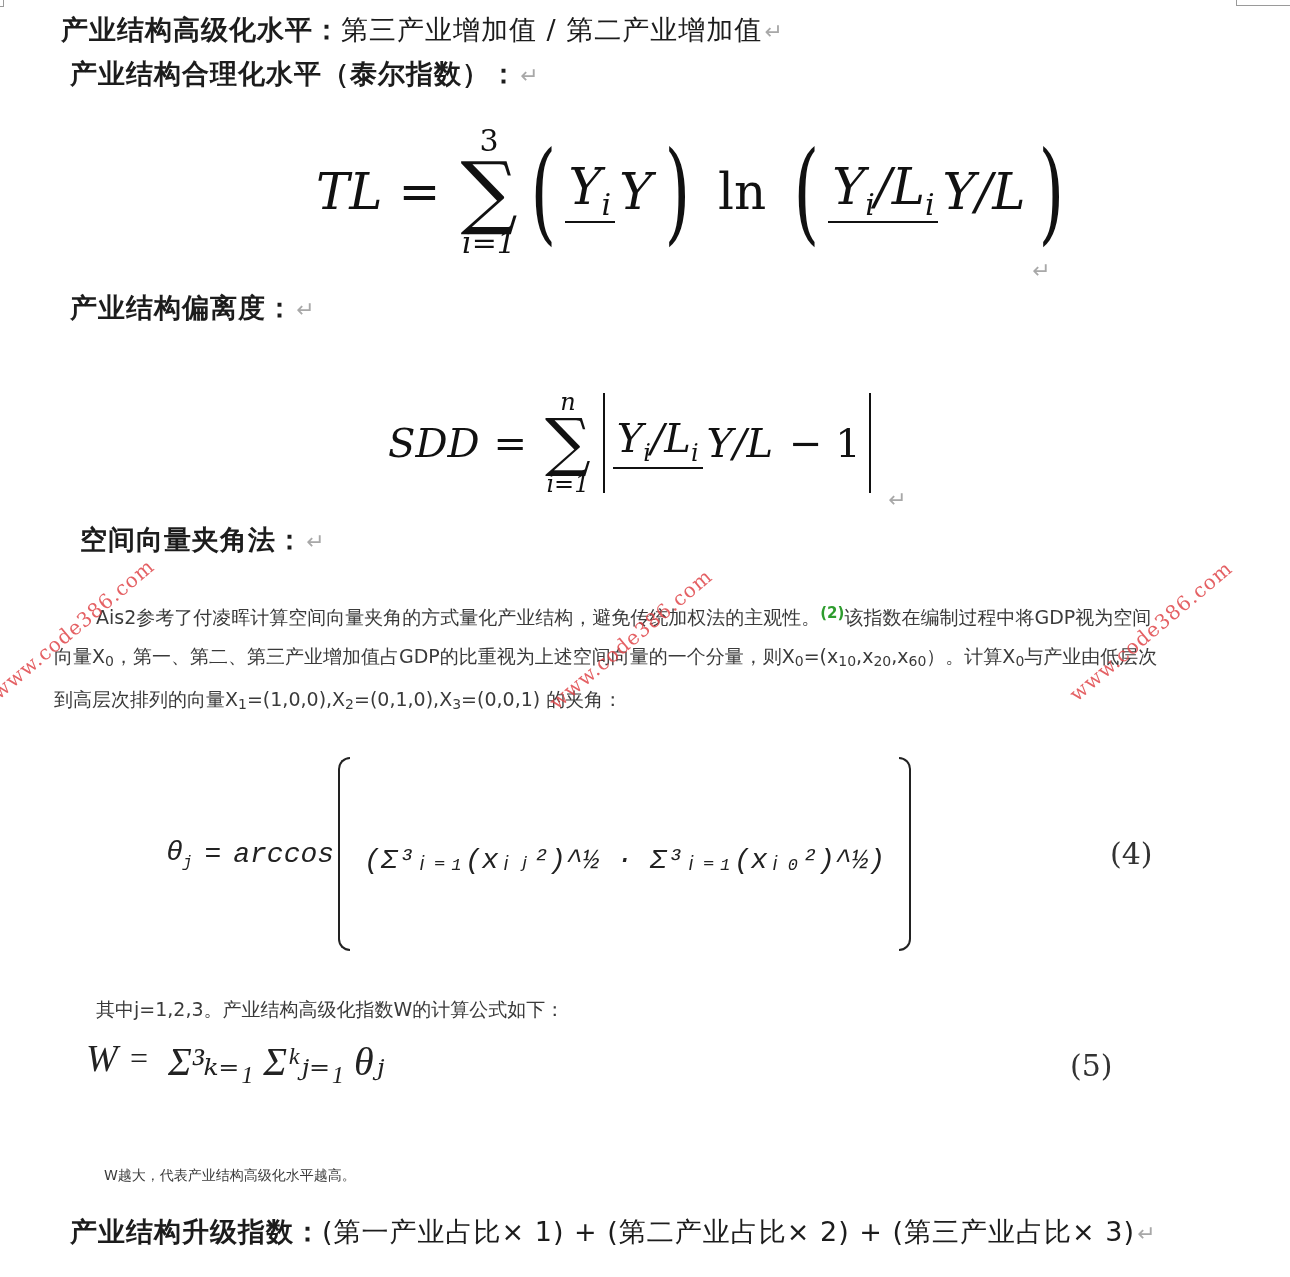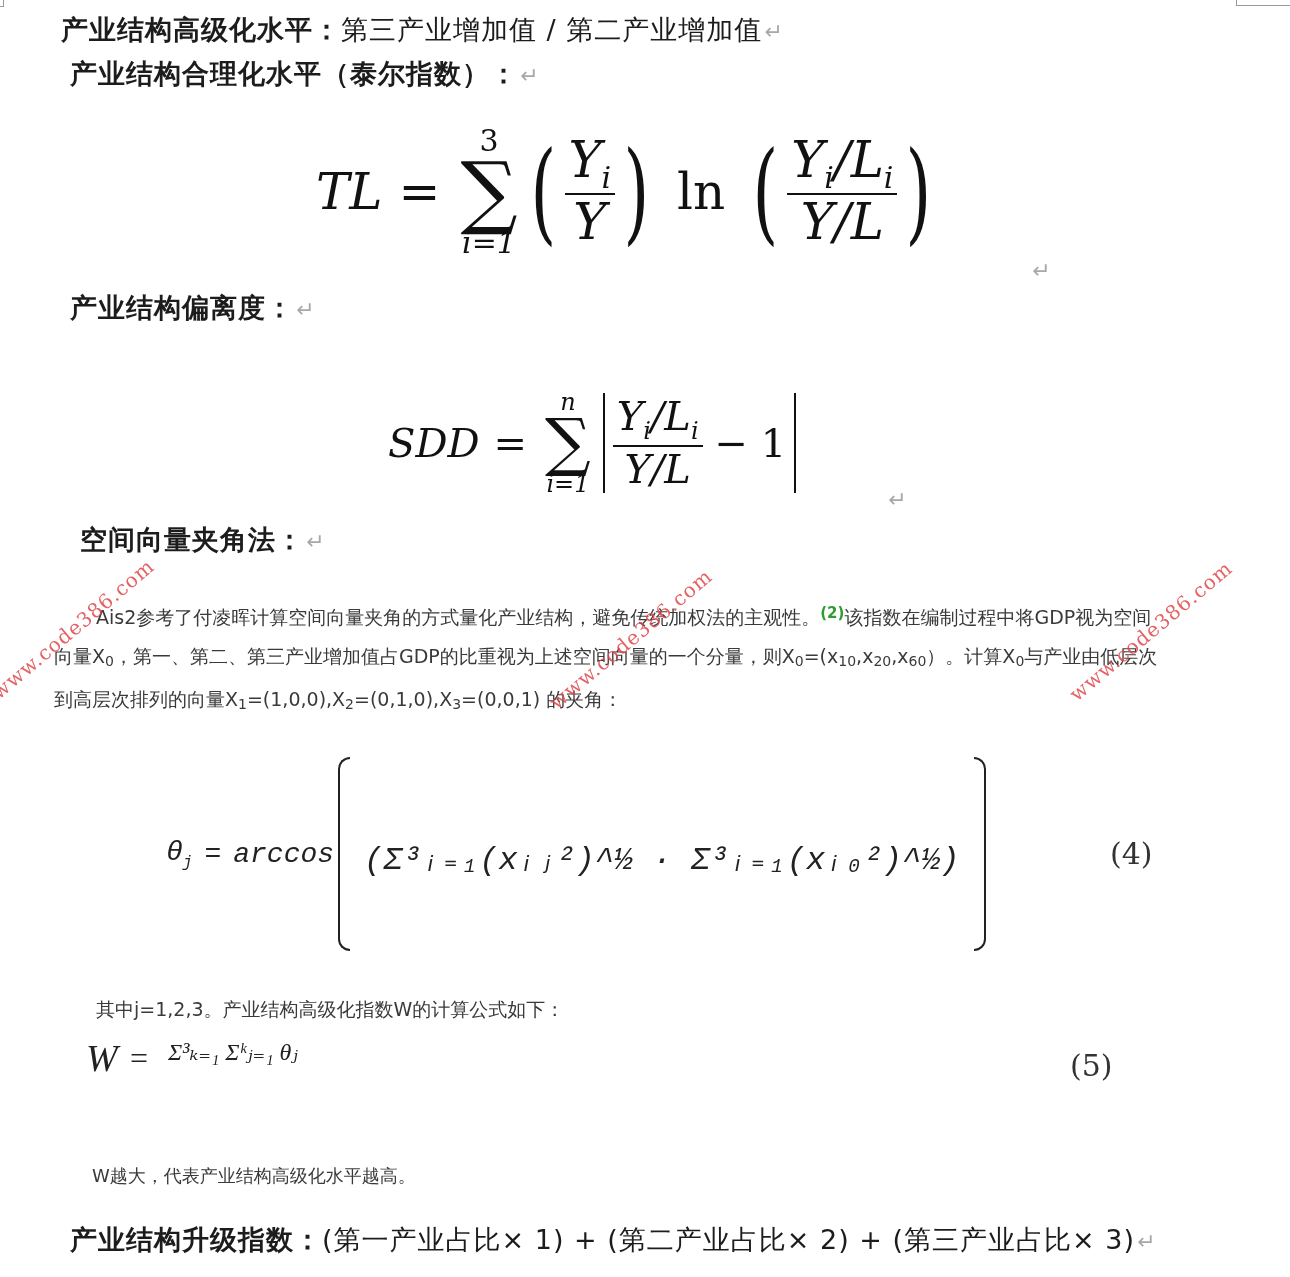--- a/index.html
+++ b/index.html
@@ -11,21 +11,21 @@
   .abs { position: absolute; }
   .crop-tl { left: 0; top: 0; width: 3px; height: 6px; border-right: 1px solid #9a9a9a; border-bottom: 1px solid #9a9a9a; }
   .crop-tr { left: 1236px; top: 0; width: 54px; height: 5px; border-left: 1px solid #9a9a9a; border-bottom: 1px solid #9a9a9a; }
 
   .heading { font-size: 27px; font-weight: bold; letter-spacing: 1px; color: #1c1c1c; white-space: nowrap; }
   .heading .normal { font-weight: normal; }
   .ret { color: #a8a8a8; font-weight: normal; font-size: 22px; margin-left: 2px; }
 
   .math { font-family: "DejaVu Serif", "Liberation Serif", serif; color: #111; white-space: nowrap; }
   .it { font-style: italic; }
-  .frac { display: inline-flex; flex-direction: column; align-items: center; vertical-align: middle; }
+  .frac { display: inline-flex; align-items: center; vertical-align: middle; }
   .frac .num { border-bottom: 2px solid #111; padding: 0 4px; line-height: 1.05; }
   .frac .den { padding: 0 4px; line-height: 1.1; }
   .bigsum { display: inline-flex; flex-direction: column; align-items: center; vertical-align: middle; margin: 0 4px; }
   .bigsum .sym { line-height: 0.9; }
   .bigsum .lim { font-size: 30px; line-height: 1; }
   .paren { display: inline-block; vertical-align: middle; font-weight: 100; transform-origin: center; }
 
   .para { font-size: 19px; color: #3a3a3a; line-height: 59px; white-space: nowrap; }
   .para sub { font-size: 14px; vertical-align: -3px; }
   .cite { color: #2e9c2e; font-weight: bold; font-size: 15px; vertical-align: 6px; }
@@ -109,34 +109,34 @@
 <div class="abs para" style="left:54px; top:670px;">
   <span>到高层次排列的向量X</span><sub>1</sub><span>=(1,0,0),X</span><sub>2</sub><span>=(0,1,0),X</span><sub>3</sub><span>=(0,0,1) 的夹角：</span>
 </div>
 
 <div class="abs small-math" style="left:166px; top:756px; height:196px; display:flex; align-items:center; font-size:28px;font-family:Liberation Mono, monospace;">
   <span class="it"><span>θ</span><sub style="font-size:16px;">j</sub></span>
   <span style="margin:0 12px;">=</span>
   <span class="it">arccos</span>
   <span style="display:inline-block; width:10px; height:190px; border:2px solid #222; border-right:none; border-radius:40px 0 0 40px; margin-left:4px;"></span>
   <span class="frac" style="margin:0 6px;">
-    <span class="den it" style="padding:14px 8px 0; font-size:32px;">(Σ³ᵢ₌₁(xᵢⱼ²)^½ · Σ³ᵢ₌₁(xᵢ₀²)^½)</span>
+    <span class="den it" style="padding:14px 8px 0; font-size:28px;">(Σ³ᵢ₌₁(xᵢⱼ²)^½ · Σ³ᵢ₌₁(xᵢ₀²)^½)</span>
   </span>
   <span style="display:inline-block; width:10px; height:190px; border:2px solid #222; border-left:none; border-radius:0 40px 40px 0;"></span>
 </div>
 <div class="abs eqnum" style="left:1110px; top:836px;">(4)</div>
 
 <div class="abs para" style="left:96px; top:980px;">其中j=1,2,3。产业结构高级化指数W的计算公式如下：</div>
 
 <div class="abs small-math it" style="left:86px; top:1036px; font-size:38px;">W</div>
 <div class="abs small-math" style="left:130px; top:1040px; font-size:32px;">=</div>
-<div class="abs small-math it" style="left:168px; top:1038px; font-size:24px;">Σ³ₖ₌₁ Σᵏⱼ₌₁ θⱼ</div>
+<div class="abs small-math it" style="left:168px; top:1038px; font-size:40px;">Σ³ₖ₌₁ Σᵏⱼ₌₁ θⱼ</div>
 <div class="abs eqnum" style="left:1070px; top:1048px;">(5)</div>
 
-<div class="abs para" style="left:92px; top:1146px; font-size:18px;">W越大，代表产业结构高级化水平越高。</div>
+<div class="abs para" style="left:104px; top:1146px; font-size:14px;">W越大，代表产业结构高级化水平越高。</div>
 
-<div class="abs heading" style="left:70px; top:1214px;margin-top:8px;">
+<div class="abs heading" style="left:70px; top:1214px;">
   <span>产业结构升级指数：</span><span class="normal">(第一产业占比× 1) + (第二产业占比× 2) + (第三产业占比× 3)</span><span class="ret">↵</span>
 </div>
 
 <div class="abs wm" style="left:2px; top:680px;">www.code386.com</div>
 <div class="abs wm" style="left:560px; top:690px;">www.code386.com</div>
 <div class="abs wm" style="left:1080px; top:682px;">www.code386.com</div>
 
 </body></html>

